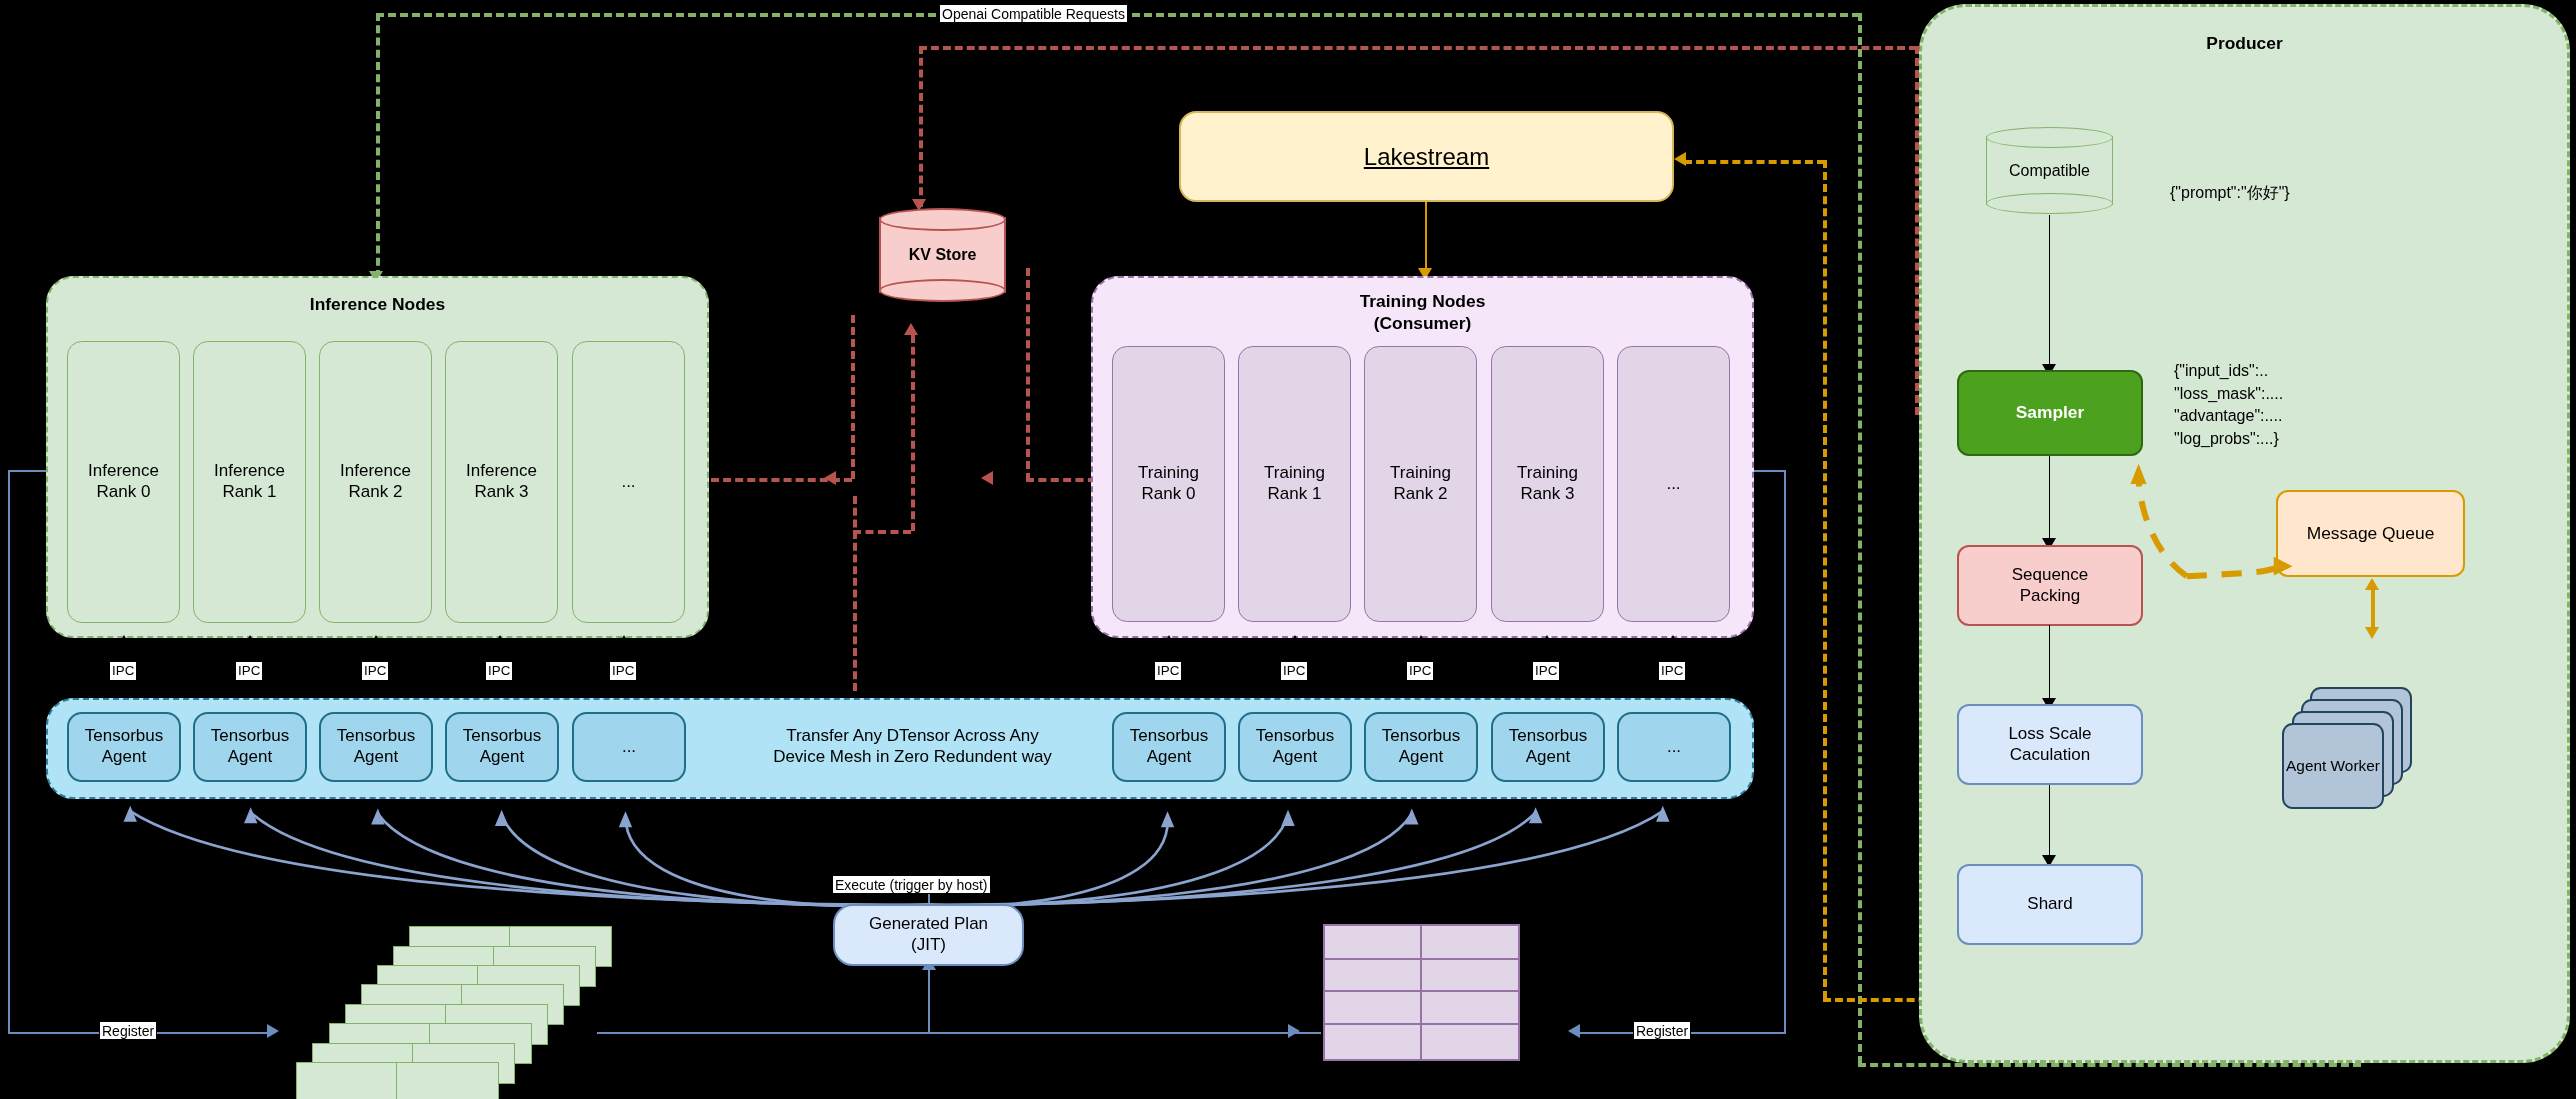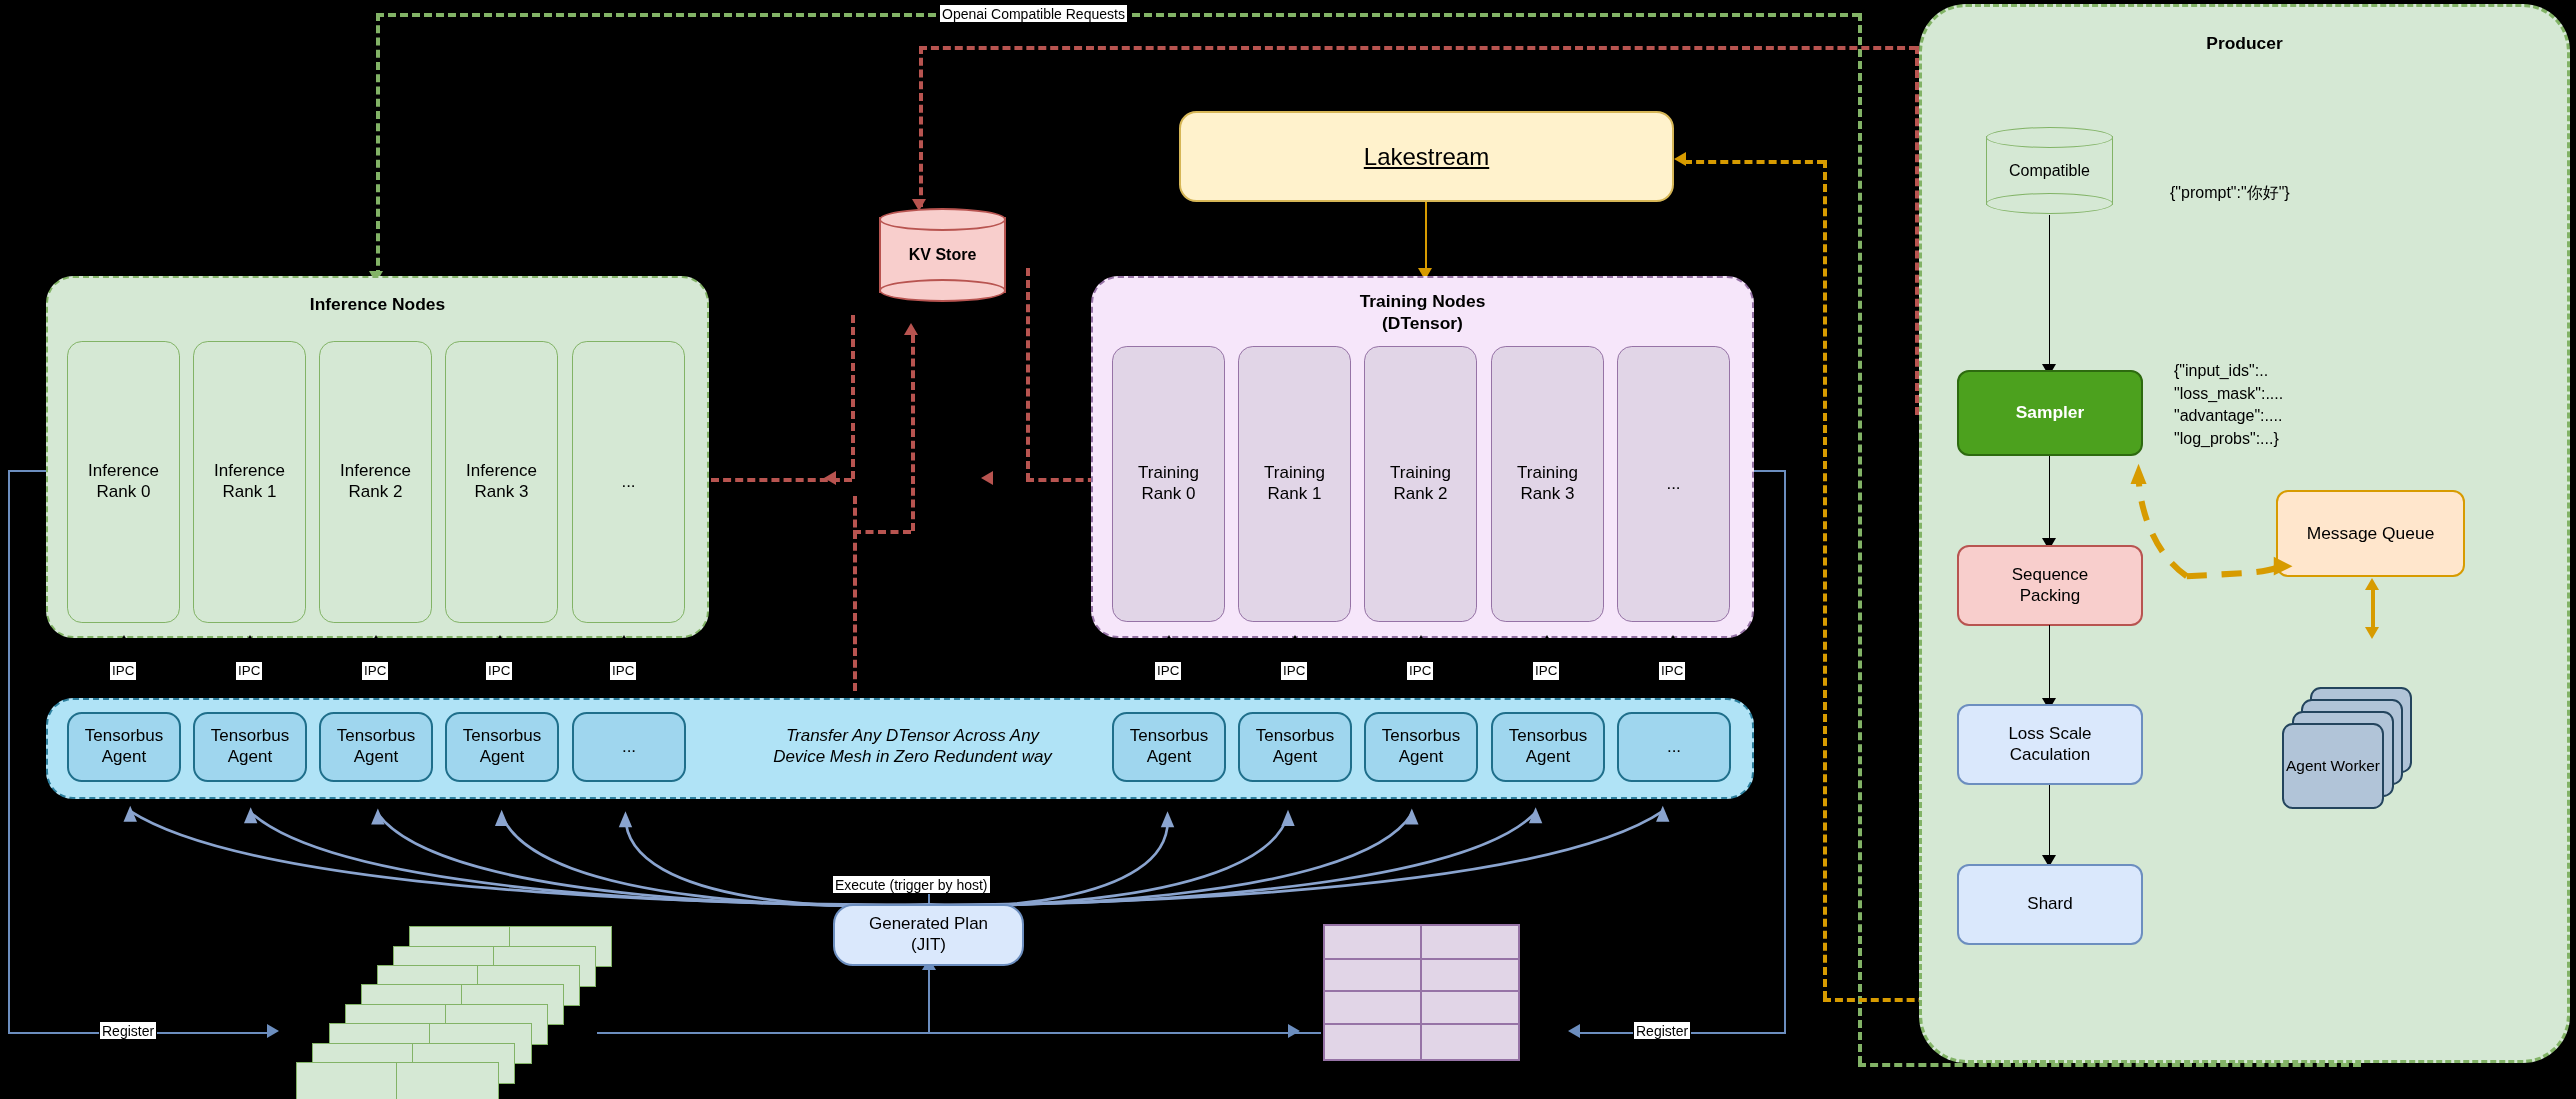--- a/index.html
+++ b/index.html
@@ -204,21 +204,21 @@
   <div class="rank rank-infer ctr abs" style="left:445px;top:341px;width:113px;height:282px;">
     <span class="rank-label" style="white-space:pre-line;">Inference
 Rank 3</span>
   </div>
   <div class="rank rank-infer ctr abs" style="left:572px;top:341px;width:113px;height:282px;">
     <span class="rank-label">...</span>
   </div>
 
   <div class="cluster train-cluster abs" style="left:1091px;top:276px;width:663px;height:362px;">
     <div class="cluster-title" style="top:13.4px;white-space:pre-line;line-height:1.25;">Training Nodes
-(DTensor)</div>
+(Consumer)</div>
   </div>
   <div class="rank rank-train ctr abs" style="left:1112px;top:346px;width:113px;height:276px;">
     <span class="rank-label" style="white-space:pre-line;">Training
 Rank 0</span>
   </div>
   <div class="rank rank-train ctr abs" style="left:1238px;top:346px;width:113px;height:276px;">
     <span class="rank-label" style="white-space:pre-line;">Training
 Rank 1</span>
   </div>
   <div class="rank rank-train ctr abs" style="left:1364px;top:346px;width:113px;height:276px;">
@@ -299,21 +299,21 @@
   </div>
   <div class="rank rank-bus ctr abs" style="left:445px;top:712px;width:114px;height:70px;">
     <span class="rank-label" style="white-space:pre-line;">Tensorbus
 Agent</span>
   </div>
   <div class="rank rank-bus ctr abs" style="left:572px;top:712px;width:114px;height:70px;">
     <span class="rank-label">...</span>
   </div>
 
   <div class="ctr abs" style="left:698px;top:712px;width:429px;height:70px;">
-    <span style="white-space:pre-line;font-size:17px;font-style:italic;">Transfer Any DTensor Across Any
+    <span style="white-space:pre-line;font-size:17px;">Transfer Any DTensor Across Any
 Device Mesh in Zero Redundent way</span>
   </div>
 
   <div class="rank rank-bus ctr abs" style="left:1112px;top:712px;width:114px;height:70px;">
     <span class="rank-label" style="white-space:pre-line;">Tensorbus
 Agent</span>
   </div>
   <div class="rank rank-bus ctr abs" style="left:1238px;top:712px;width:114px;height:70px;">
     <span class="rank-label" style="white-space:pre-line;">Tensorbus
 Agent</span>

